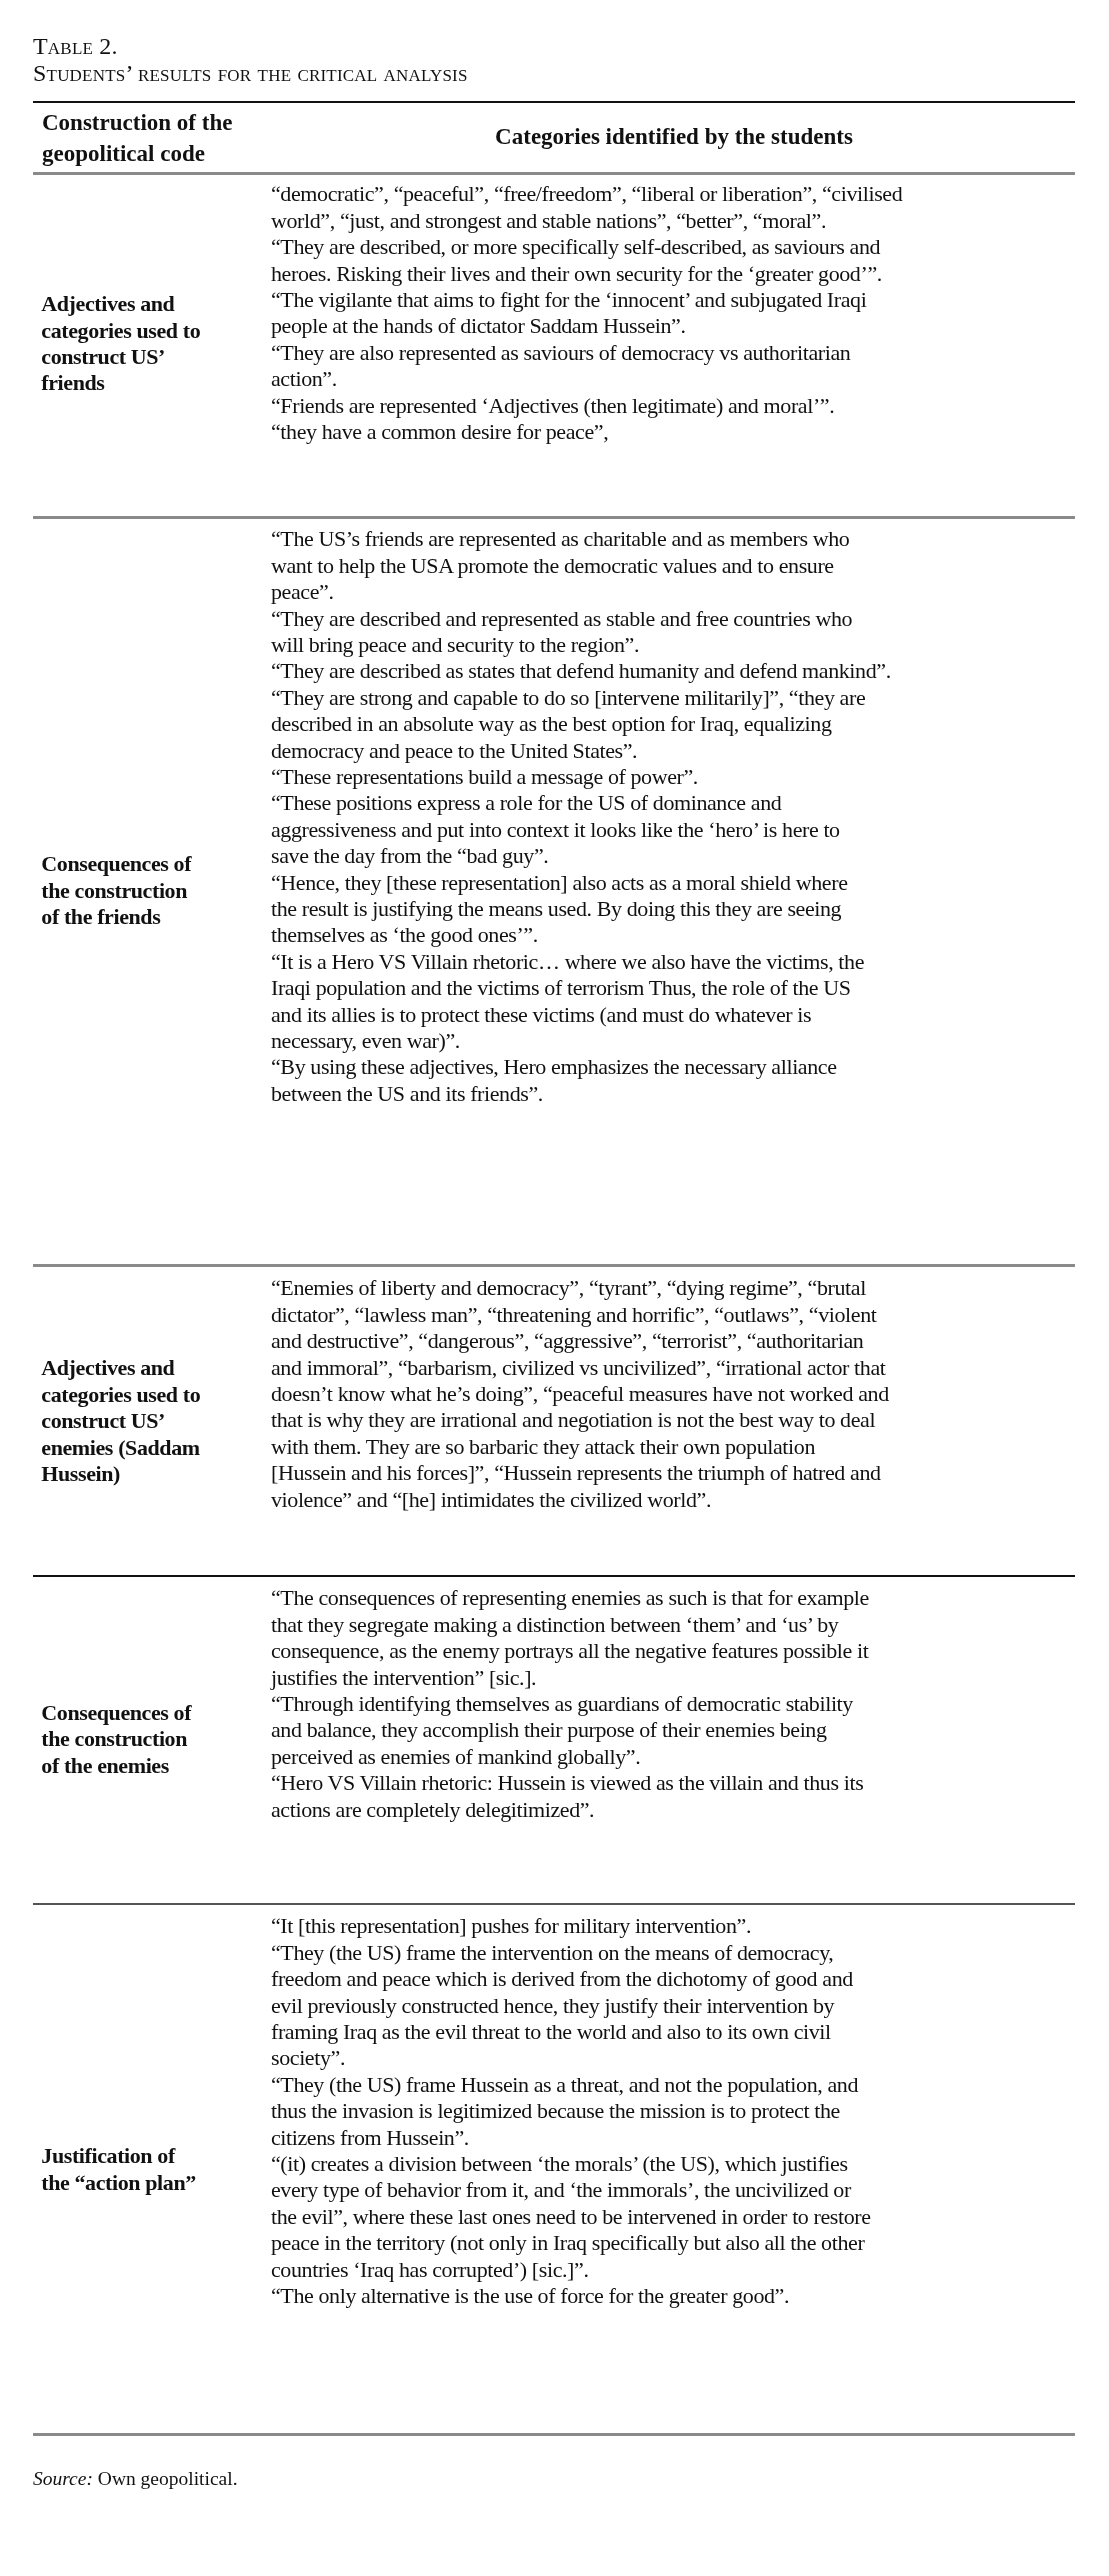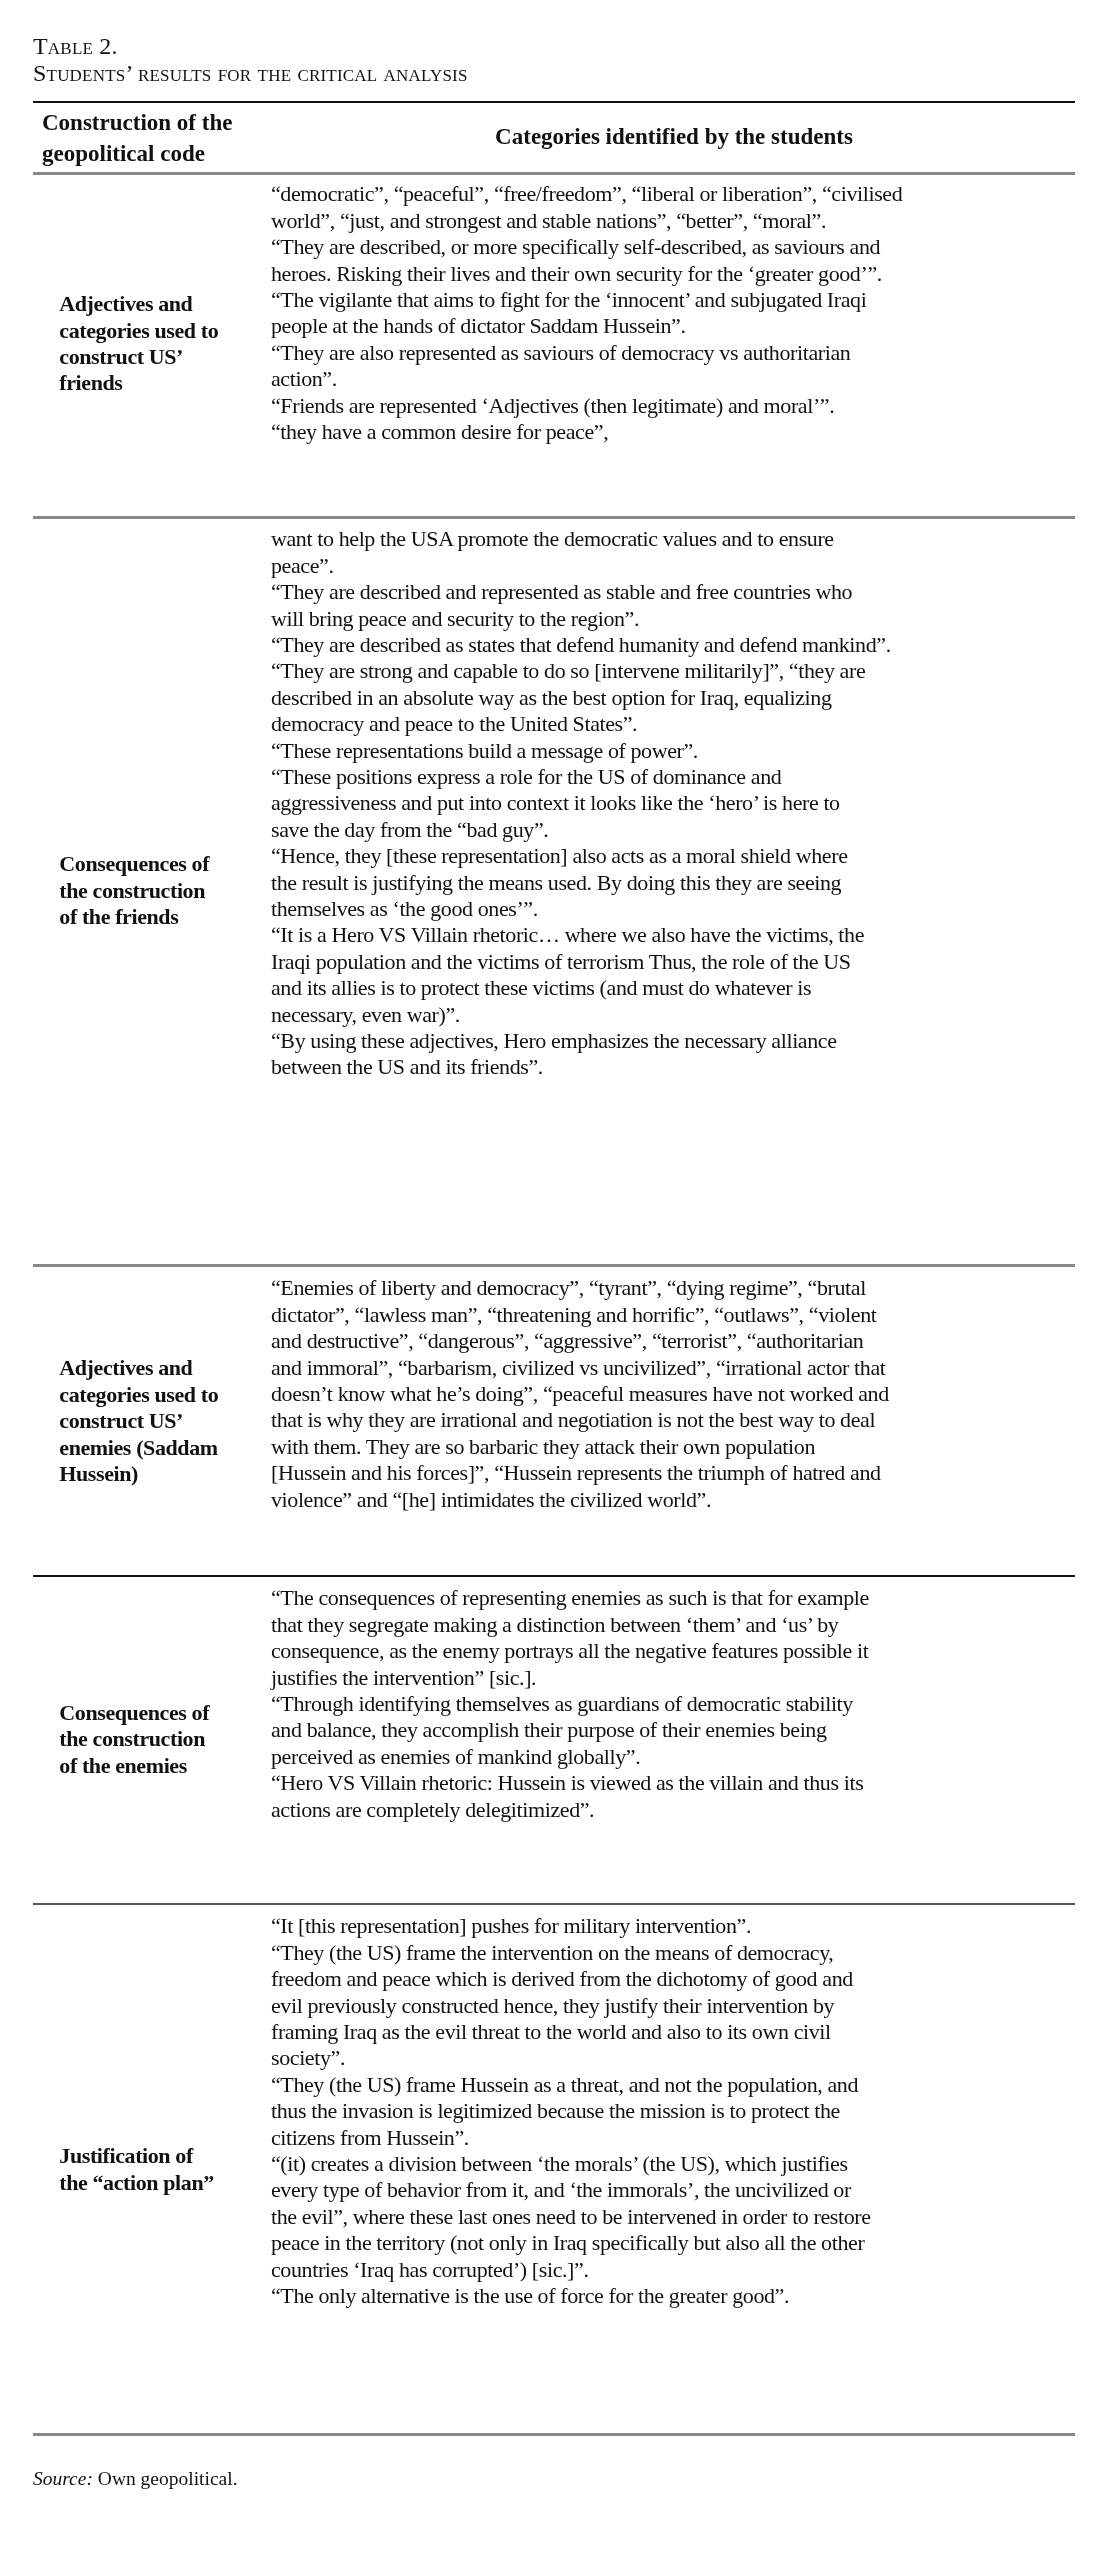--- a/index.html
+++ b/index.html
@@ -21,21 +21,21 @@
   .hdr { position: absolute; font-weight: bold; font-size: 23px; line-height: 31px; white-space: nowrap; }
   #hdr-col1 { left: 42px; top: 107px; }
   #hdr-col2 { left: 272px; width: 804px; top: 121px; text-align: center; }
 
   .row { position: absolute; left: 33px; width: 1042px; }
   .row .label {
     position: absolute; left: 8.3px; width: 223px; top: 0; bottom: 0;
     display: flex; flex-direction: column; justify-content: center;
     font-weight: bold; font-size: 22px; line-height: 26.4px; letter-spacing: -0.4px;
   }
-  .row .label span { display: block; white-space: nowrap; margin-left: 18px; }
+  .row .label span { display: block; white-space: nowrap; }
   .row .body {
     position: absolute; left: 238px; width: 811px; top: 8.3px;
     font-size: 22px; line-height: 26.4px; letter-spacing: -0.4px;
   }
   .row .body span { display: block; white-space: nowrap; }
 
   #source { position: absolute; left: 33px; top: 2467px; font-size: 19.5px; line-height: 24px; white-space: nowrap; }
   #source .lbl { font-style: italic; }
 </style>
 </head>
@@ -76,20 +76,21 @@
 </div>
 <div class="rule grey" style="top:516px;"></div>
 
 <div class="row" style="top:518px;height:746px;">
   <div class="label">
       <span>Consequences of</span>
       <span>the construction</span>
       <span>of the friends</span>
     </div>
   <div class="body">
+      <span>“The US’s friends are represented as charitable and as members who</span>
       <span>want to help the USA promote the democratic values and to ensure</span>
       <span>peace”.</span>
       <span>“They are described and represented as stable and free countries who</span>
       <span>will bring peace and security to the region”.</span>
       <span>“They are described as states that defend humanity and defend mankind”.</span>
       <span>“They are strong and capable to do so [intervene militarily]”, “they are</span>
       <span>described in an absolute way as the best option for Iraq, equalizing</span>
       <span>democracy and peace to the United States”.</span>
       <span>“These representations build a message of power”.</span>
       <span>“These positions express a role for the US of dominance and</span>

